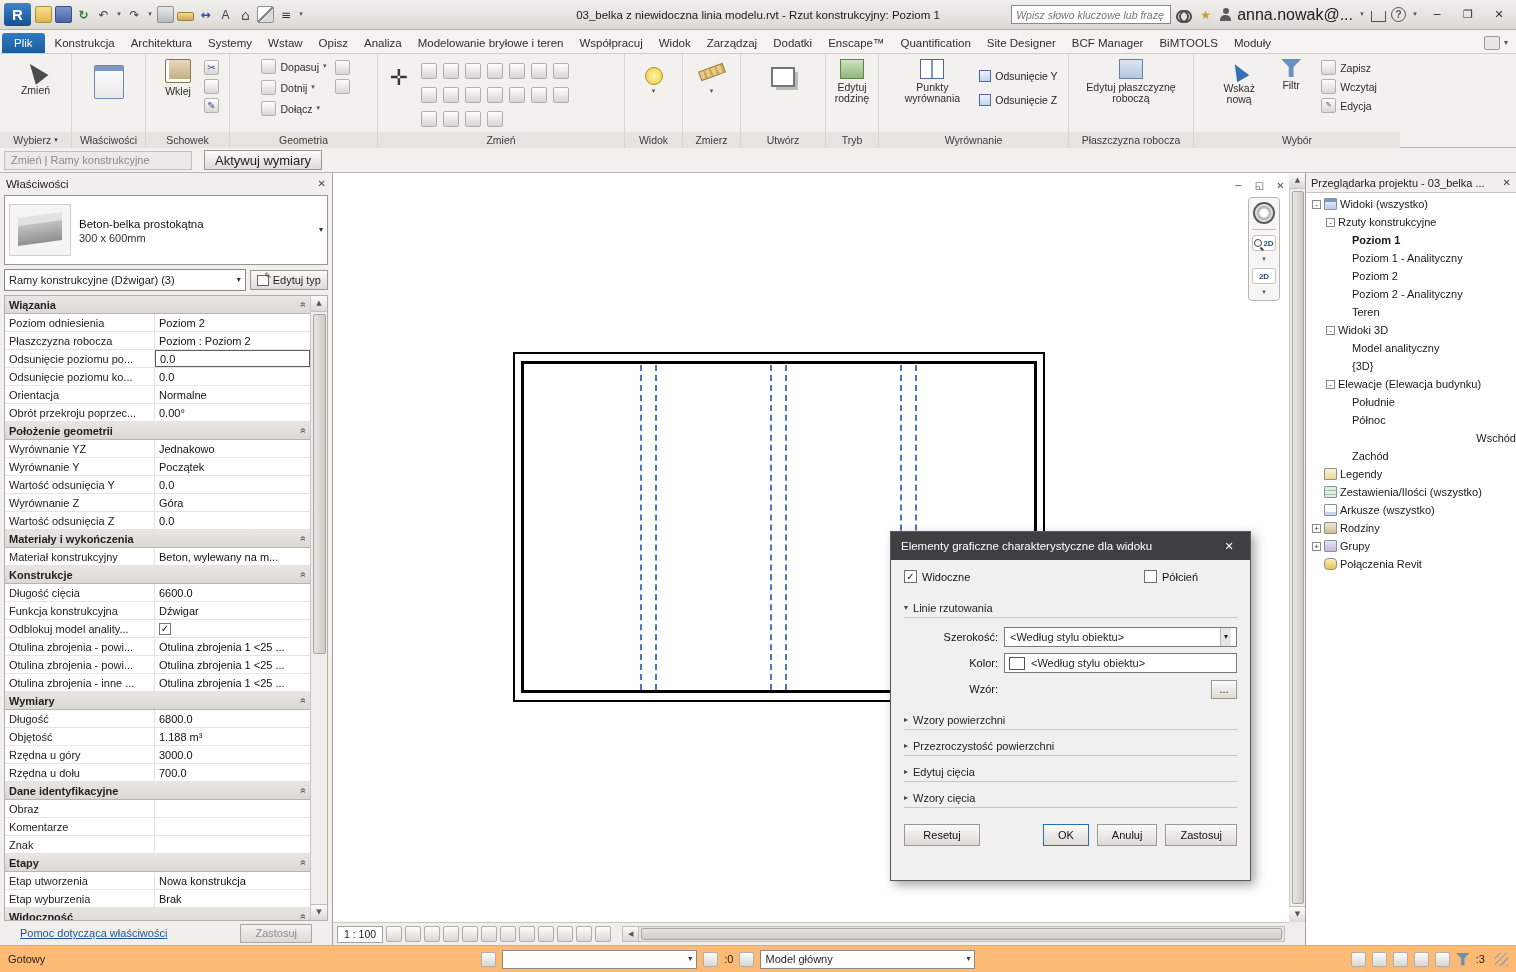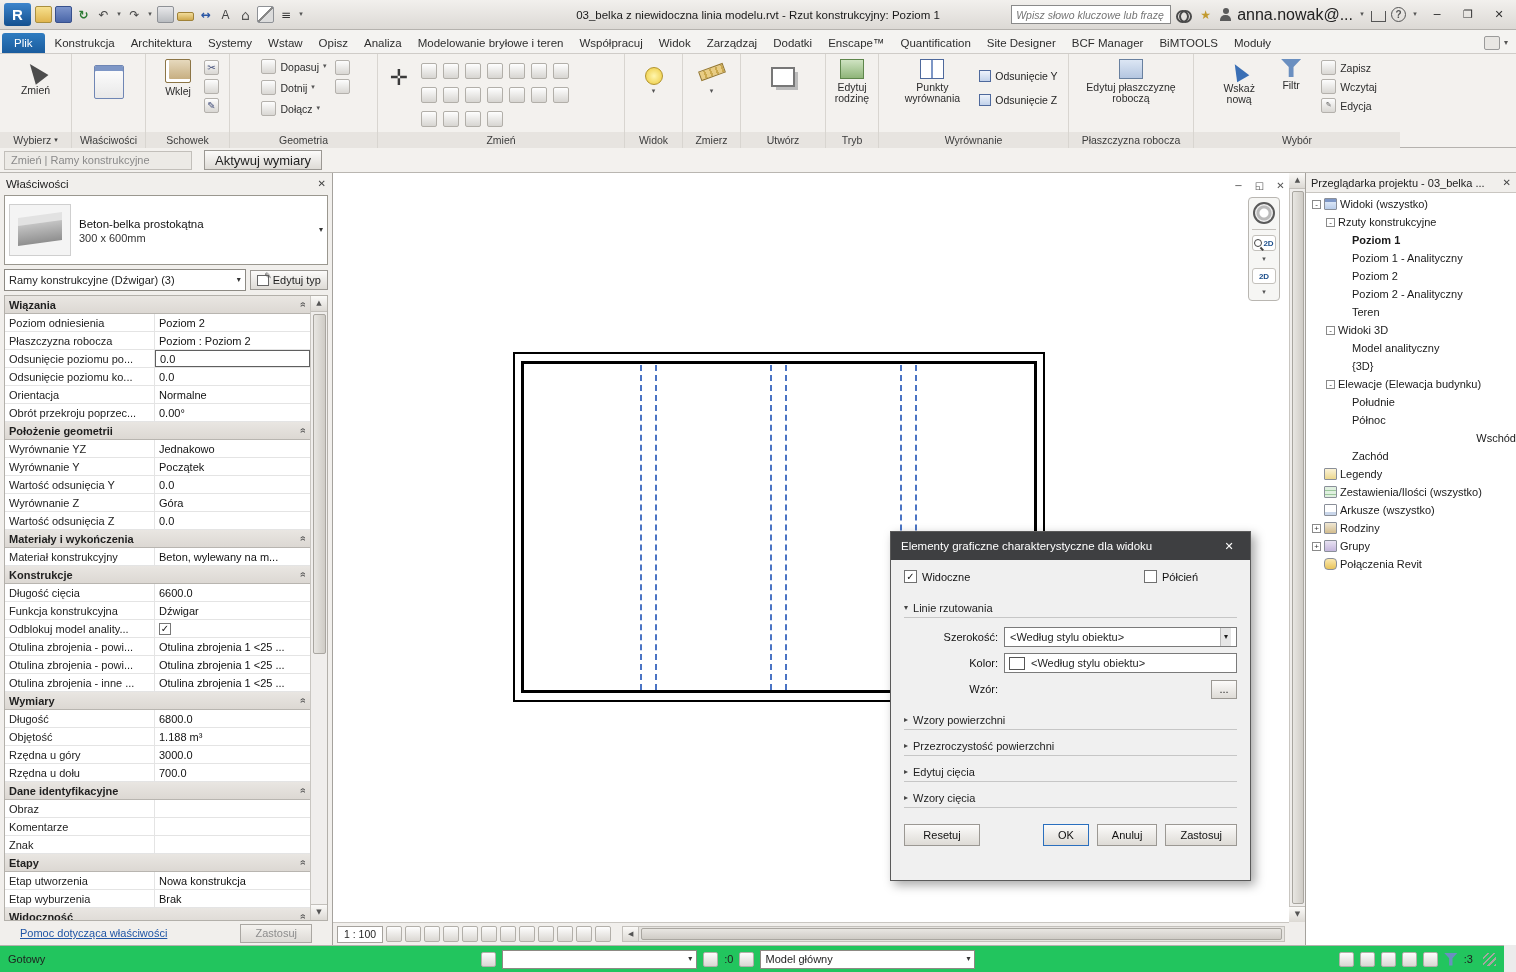--- a/index.html
+++ b/index.html
@@ -183,21 +183,21 @@
 .bi-views{background:linear-gradient(#eaf1fb,#b9cdea);box-shadow:inset 0 3px 0 #7e97c6}
 .bi-legend{background:linear-gradient(#fbf3d8,#ecd78e)}
 .bi-schedule{background:repeating-linear-gradient(#dff0df 0 3px,#9cc79c 3px 4px)}
 .bi-sheet{background:#fff;box-shadow:inset 0 -3px 0 #c9d6ea}
 .bi-family{background:linear-gradient(#efe7d4,#d3bd8e)}
 .bi-group{background:linear-gradient(#e8e2f2,#c4b6dd)}
 .bi-link{background:linear-gradient(#fbe9b0,#e8c35a);border-radius:4px}
 .bold{font-weight:bold}
 
 
-.statusbar{position:absolute;left:0;right:12px;bottom:0;height:27px;background:#22c55e;border-top:1px solid #b5b2ae;display:flex;align-items:center;padding:0 8px;gap:6px;font-size:11px}
+.statusbar{position:absolute;left:0;right:0;bottom:0;height:27px;background:#fdba74;border-top:1px solid #b5b2ae;display:flex;align-items:center;padding:0 8px;gap:6px;font-size:11px}
 .sicon{width:15px;height:15px;background:linear-gradient(#fdfdfd,#d9d7d3);border:1px solid #b2afa9;border-radius:2px;flex:none}
 .scombo{height:19px;background:#fff;border:1px solid #8d8a84;display:flex;align-items:center;padding:0 4px;font-size:11px;gap:4px}
 .scombo .glyph{margin-left:auto;font-size:8px;color:#333}
 .msel{width:215px}
 .cnt{color:#222}
 .s-funnel{width:14px;height:13px;background:#6a8fc0;clip-path:polygon(0 0,100% 0,62% 45%,62% 100%,38% 100%,38% 45%);flex:none}
 .grip{width:13px;height:13px;margin-left:4px;background:repeating-linear-gradient(135deg,transparent 0 3px,#a9a6a0 3px 4.5px)}
 .spacer{flex:1}
 </style>
 </head>

